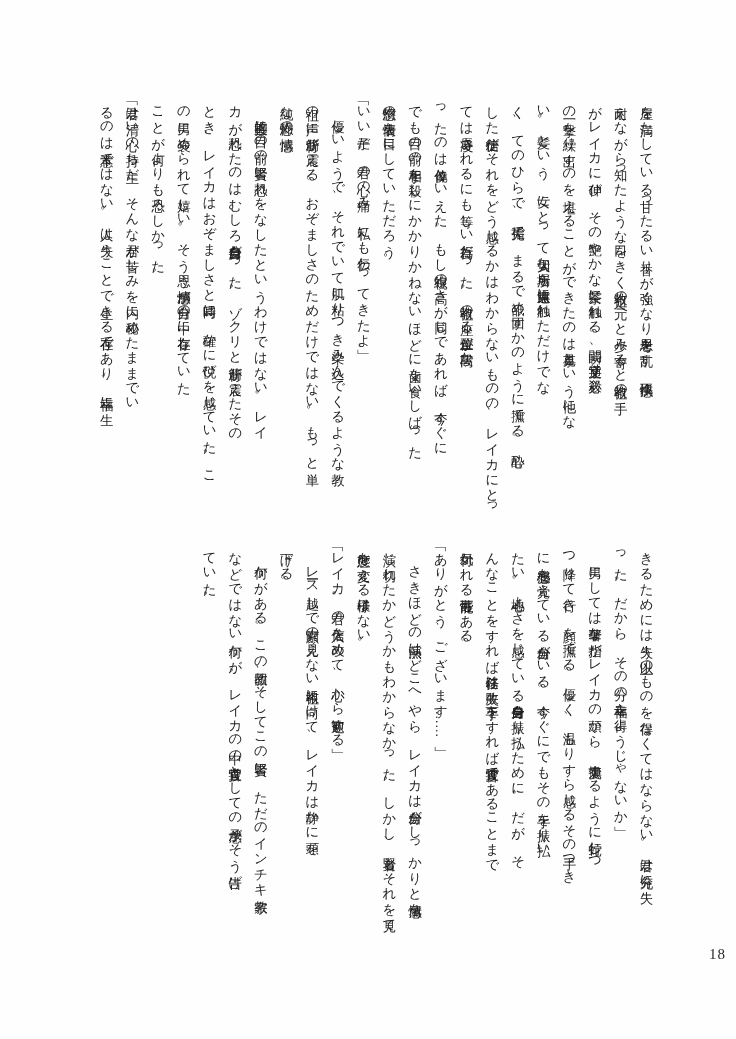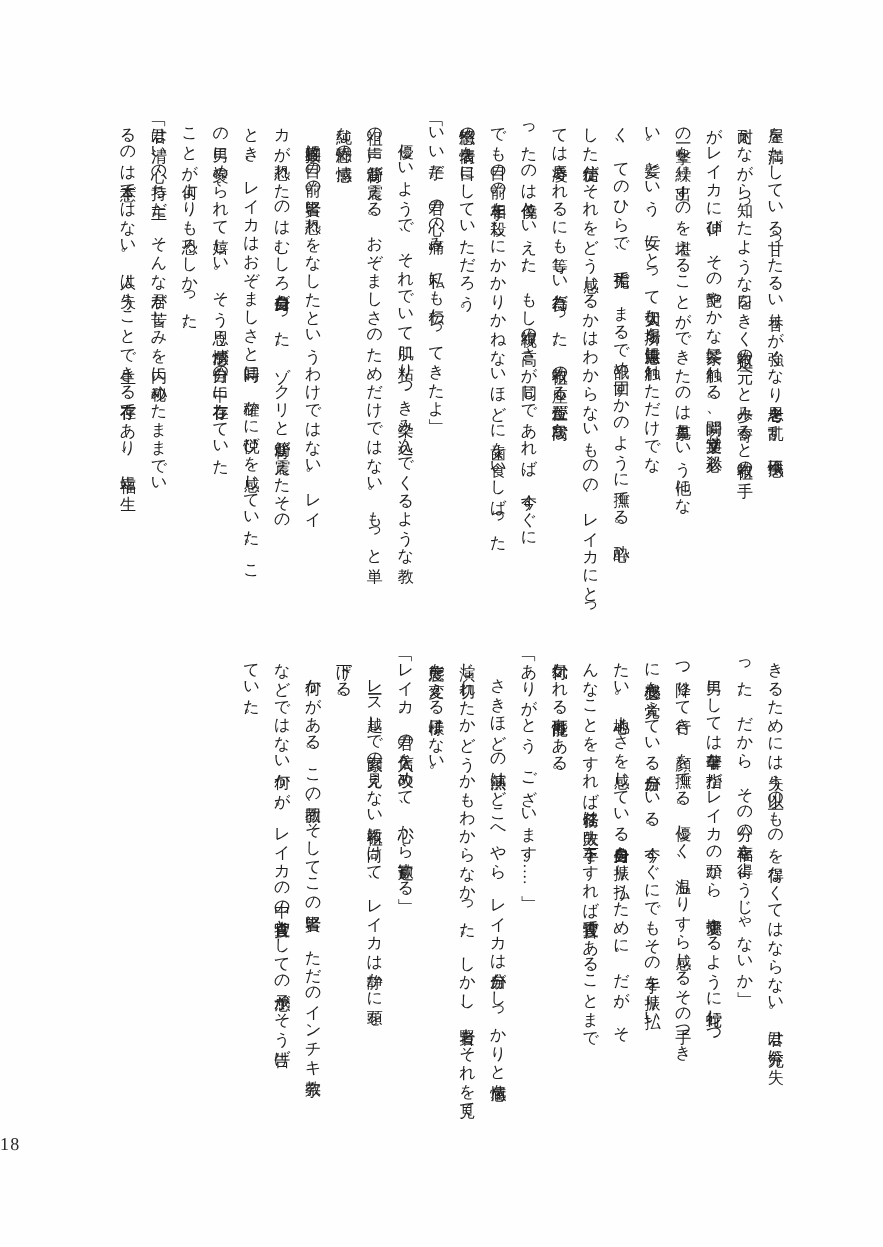--- a/index.html
+++ b/index.html
@@ -36,21 +36,21 @@
   .col {
     margin: 0;
     padding: 0;
     white-space: nowrap;
   }
   .page-number {
     position: absolute;
     top: 946px;
     left: 0;
     width: 726px;
-    text-align: left;
+    text-align: right;
     font-size: 15px;
     letter-spacing: 1px;
     color: #2a2a2a;
   }
 </style>
 </head>
 <body>
 
 <div class="sheet">
 

